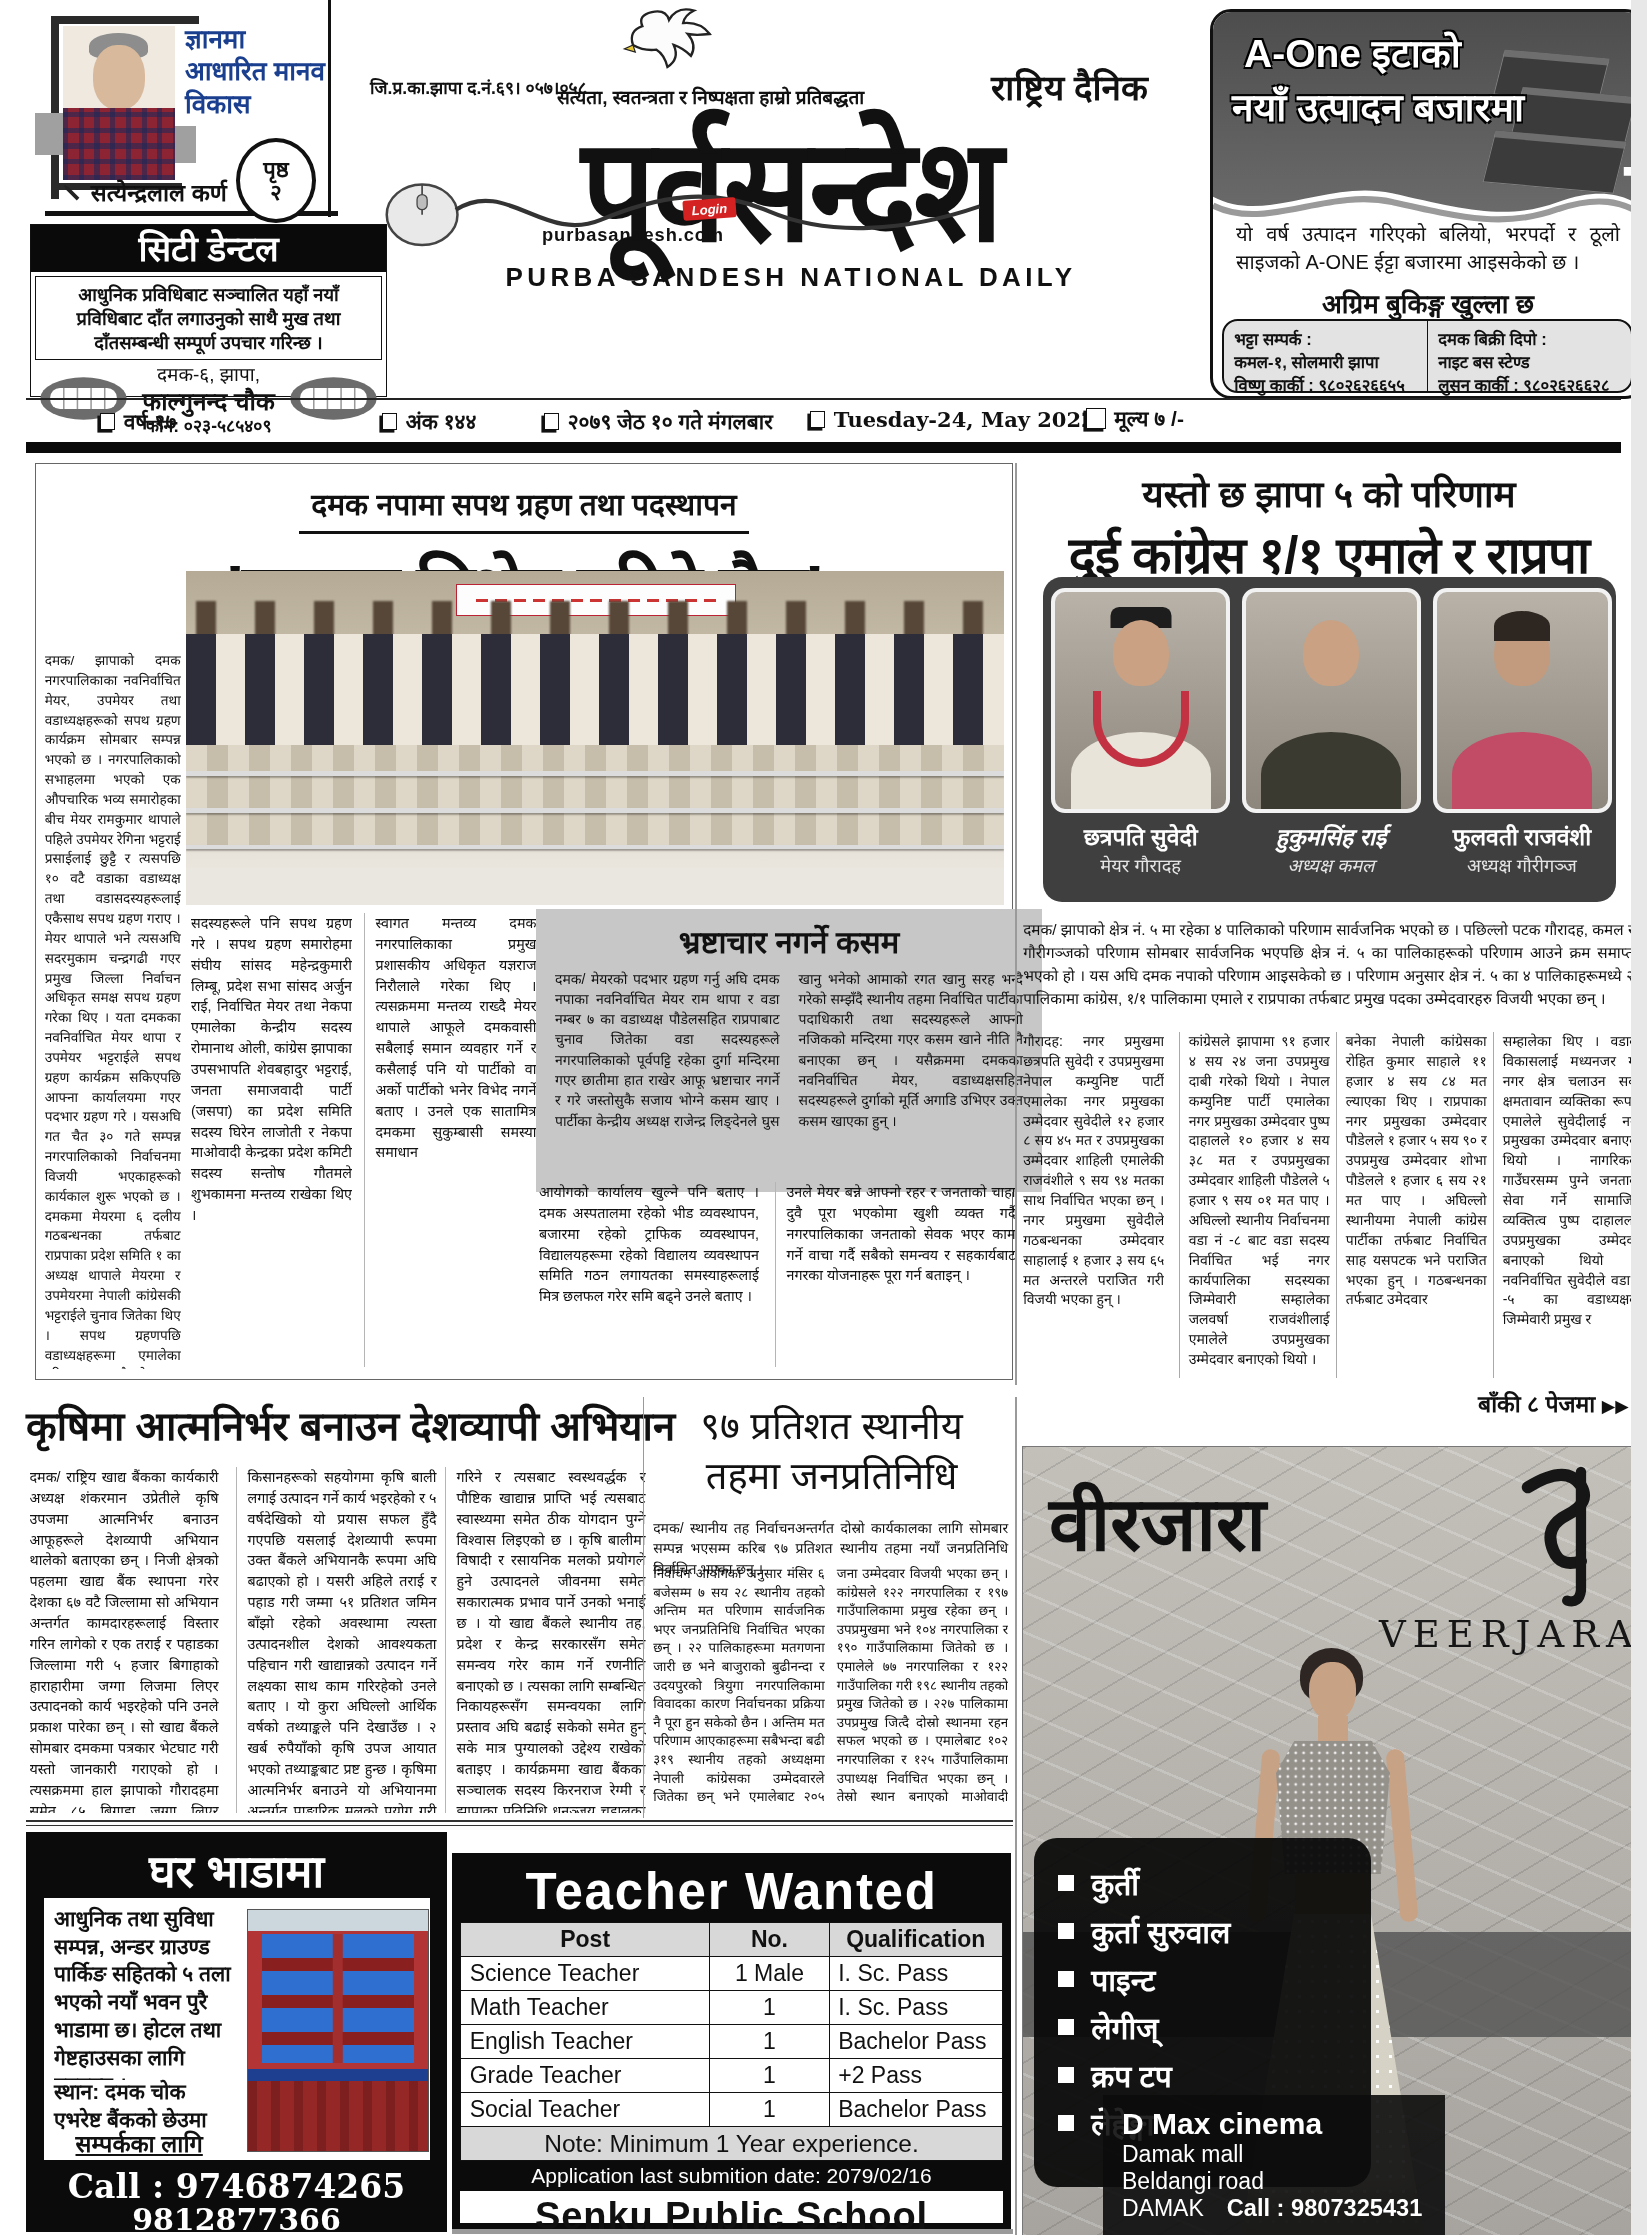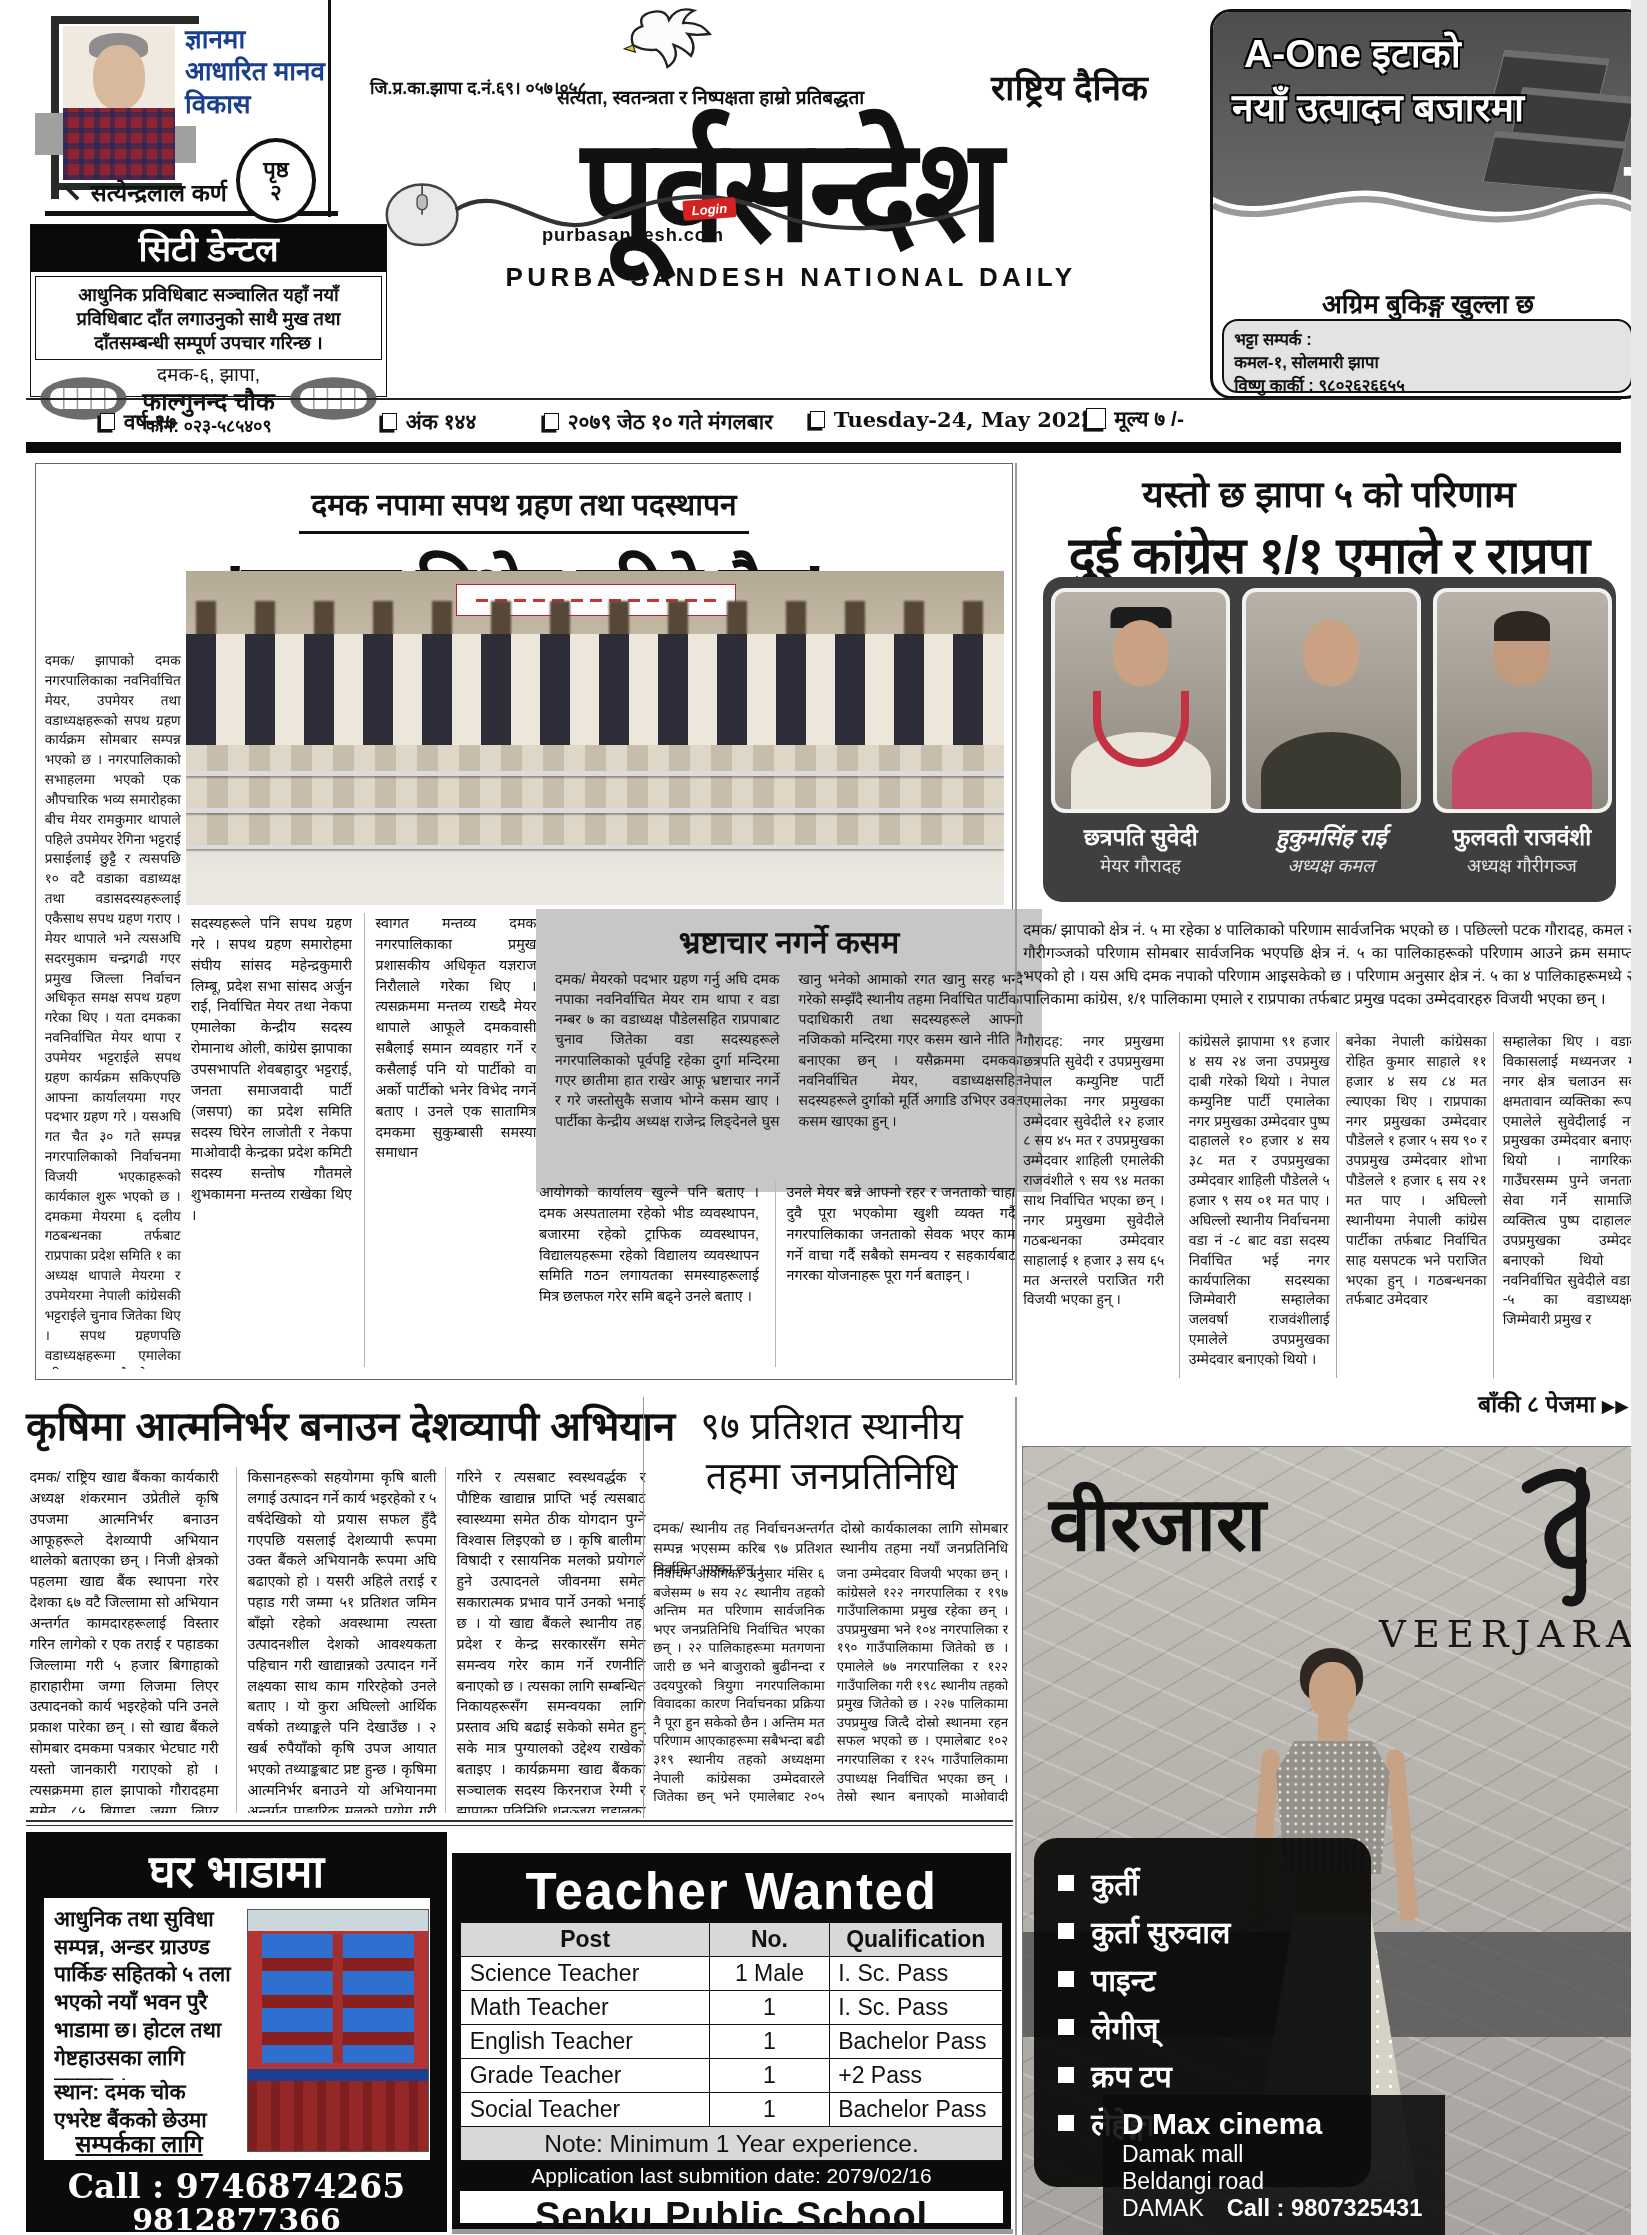--- a/index.html
+++ b/index.html
@@ -216,22 +216,23 @@
     <div class="aone-blob"></div>
     <svg style="position:absolute;left:0;top:155px;" viewBox="0 0 492 72" width="430" height="63">
       <path d="M0 34 C60 66 130 14 205 30 C285 48 335 62 395 40 C440 24 468 30 492 46 L492 10 L470 10 L470 0 L492 0 L492 72 L0 72 Z" fill="#ffffff"></path>
       <path d="M0 44 C60 74 130 24 205 40 C285 58 335 70 395 48 C440 33 468 39 492 55" fill="none" stroke="#9a9a9a" stroke-width="7"></path>
     </svg>
     <div class="brick" style="left:286px;top:42px;width:103px;height:37px;"></div>
     <div class="brick" style="left:304px;top:80px;width:112px;height:38px;"></div>
     <div class="brick" style="left:276px;top:124px;width:129px;height:44px;"></div>
     <div class="abs aone-head" style="left:31px;top:19px;">A-One इटाको</div>
     <div class="abs aone-head" style="left:19px;top:73px;">नयाँ उत्पादन बजारमा</div>
+    <div class="abs just" style="left:23px;top:208px;width:384px;font-size:20px;line-height:1.4;">यो वर्ष उत्पादन गरिएको बलियो, भरपर्दो र ठूलो साइजको A-ONE ईट्टा बजारमा आइसकेको छ ।</div>
     <div class="abs b center" style="left:0;top:273px;width:100%;font-size:26px;">अग्रिम बुकिङ्ग खुल्ला छ</div>
-    <div class="abs aone-contact" style="left:8.7px;top:307px;width:407px;height:70px;flex-direction:column;">
+    <div class="abs aone-contact" style="left:8.7px;top:307px;width:407px;height:70px;">
       <div class="colm" style="font-size:16.6px;">
         <span>भट्टा सम्पर्क :</span><br>
         <span>कमल-१, सोलमारी झापा</span><br>
         <span>विष्णु कार्की : ९८०२६२६६५५</span>
         
       </div>
       <div class="colm" style="font-size:16.6px;">
         <span>दमक बिक्री दिपो :</span><br>
         <span>नाइट बस स्टेण्ड</span><br>
         <span>लुसन कार्की : ९८०२६२६६२८</span>

